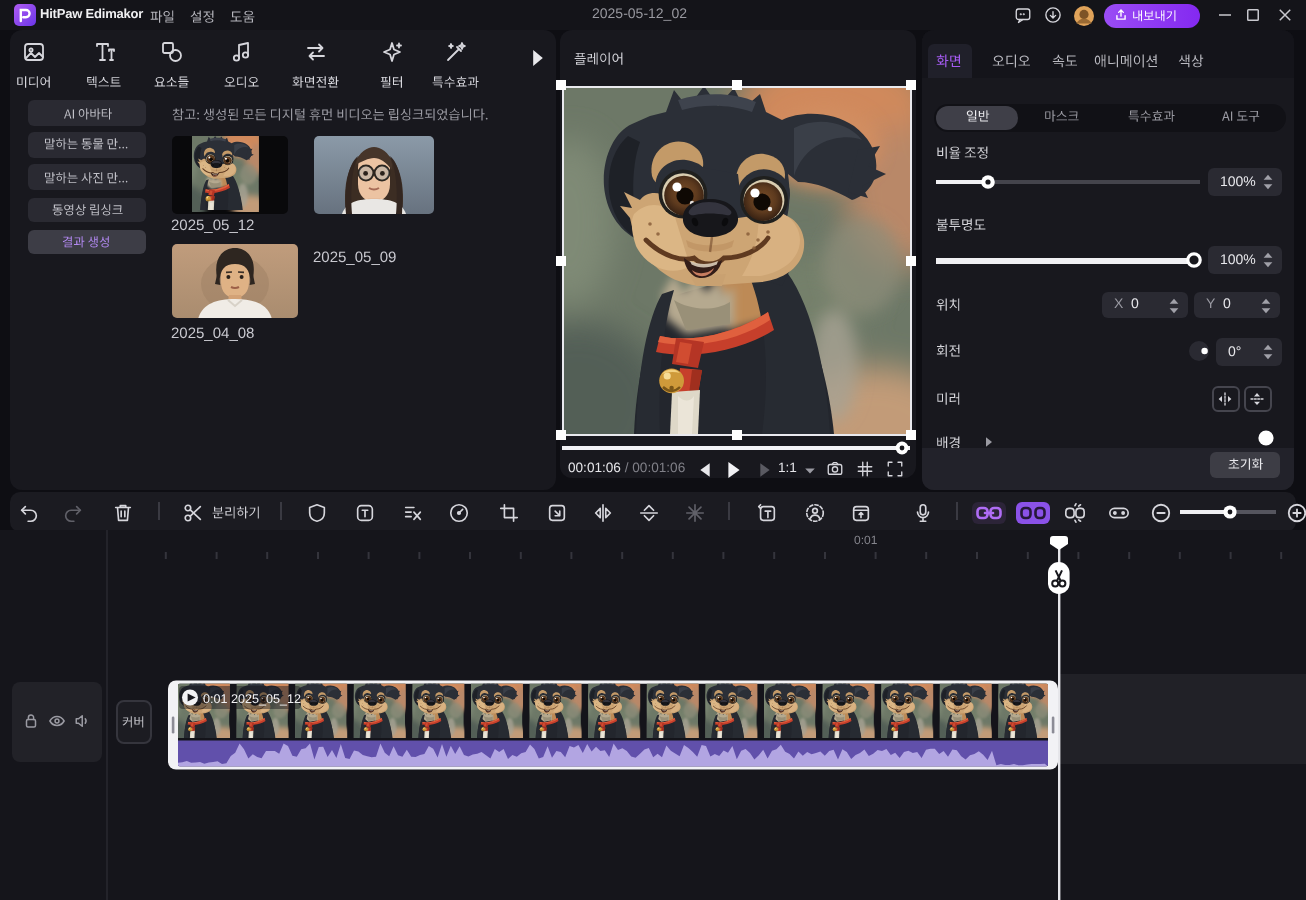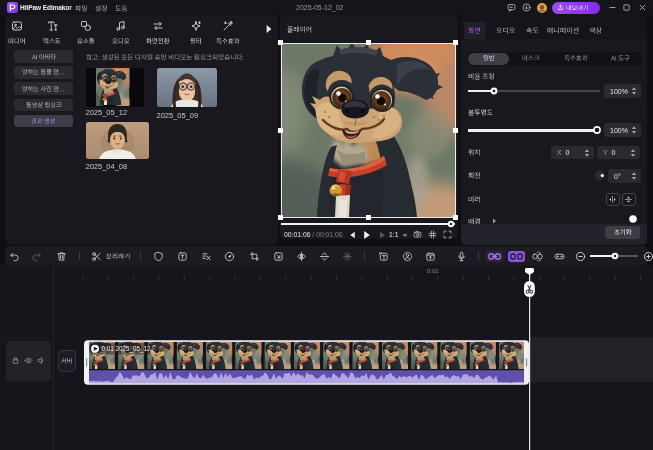--- a/index.html
+++ b/index.html
@@ -137,21 +137,21 @@
       <use href="#dog"></use>
     </svg>
   </div>
 <div style="position:absolute;left:156.5px;top:67.6px;width:60.5px;height:39px;border-radius:2.5px;overflow:hidden"><svg width="60.5" height="39" viewBox="0 0 60.5 39">
       <use href="#girl"></use>
     </svg></div>
 <div style="position:absolute;left:85.5px;top:121.7px;width:63px;height:37.6px;border-radius:2.5px;overflow:hidden"><svg width="63" height="37.6" viewBox="0 0 63 37.6">
       <use href="#boy"></use>
     </svg></div>
 <div style="position:absolute;left:85.5px;top:108px;width:60px;height:10px;color:#c9c9d0;font-size:7.5px;line-height:10px">2025_05_12</div>
-<div style="position:absolute;left:156.5px;top:111px;width:60px;height:10px;color:#c9c9d0;font-size:7.5px;line-height:10px">2025_05_09</div>
+<div style="position:absolute;left:156.5px;top:124px;width:60px;height:10px;color:#c9c9d0;font-size:7.5px;line-height:10px">2025_05_09</div>
 <div style="position:absolute;left:85.5px;top:161.5px;width:60px;height:10px;color:#c9c9d0;font-size:7.5px;line-height:10px">2025_04_08</div>
 <div style="position:absolute;left:280px;top:15px;width:178px;height:224px;background:#18181e;border-radius:6px"></div>
 <svg style="position:absolute;left:287.0px;top:23.6px;overflow:visible" width="25" height="11">
     <path transform="translate(0,7.9)" d="M0.3 -2.9V-2.4H5.9V-2.9ZM0.9 -3.8V-3.4H5.3V-3.8H4.4V-5.0H5.4V-5.4H0.9V-5.0H1.8V-3.8ZM2.3 -5.0H3.9V-3.8H2.3ZM1.0 0.0V0.5H5.4V0.0H1.6V-0.5H5.2V-1.9H1.0V-1.5H4.6V-0.9H1.0Z M11.3 -5.6V0.5H11.8V-5.6ZM6.8 -4.9V-4.5H8.4V-3.3H6.8V-1.0H7.2C8.0 -1.0 8.7 -1.0 9.5 -1.2L9.5 -1.6C8.7 -1.5 8.0 -1.5 7.3 -1.5V-2.8H9.0V-4.9ZM10.0 -5.5V-3.4H9.3V-3.0H10.0V0.2H10.6V-5.5Z M17.3 -5.6V0.5H17.9V-5.6ZM14.6 -5.1C13.7 -5.1 13.1 -4.3 13.1 -3.0C13.1 -1.7 13.7 -0.9 14.6 -0.9C15.5 -0.9 16.2 -1.7 16.2 -3.0C16.2 -4.3 15.5 -5.1 14.6 -5.1ZM14.6 -4.6C15.2 -4.6 15.7 -4.0 15.7 -3.0C15.7 -2.0 15.2 -1.4 14.6 -1.4C14.0 -1.4 13.6 -2.0 13.6 -3.0C13.6 -4.0 14.0 -4.6 14.6 -4.6Z M20.7 -4.6C21.3 -4.6 21.7 -4.0 21.7 -3.0C21.7 -2.0 21.3 -1.4 20.7 -1.4C20.2 -1.4 19.8 -2.0 19.8 -3.0C19.8 -4.0 20.2 -4.6 20.7 -4.6ZM23.6 -5.6V-3.3H22.3C22.2 -4.4 21.6 -5.1 20.7 -5.1C19.8 -5.1 19.2 -4.3 19.2 -3.0C19.2 -1.7 19.8 -0.9 20.7 -0.9C21.6 -0.9 22.2 -1.6 22.3 -2.8H23.6V0.5H24.2V-5.6Z" fill="#cfcfd5"></path>
   </svg>
 <svg class="abs" style="left:281px;top:43px" width="174" height="174" viewBox="0 0 174 174">
     <use href="#dog"></use>
   </svg>
 <div style="position:absolute;left:280.5px;top:42.5px;width:175px;height:175px;border:1px solid #e9e9ee"></div>
 <div style="position:absolute;left:278px;top:40px;width:5px;height:5px;background:#fff"></div>

